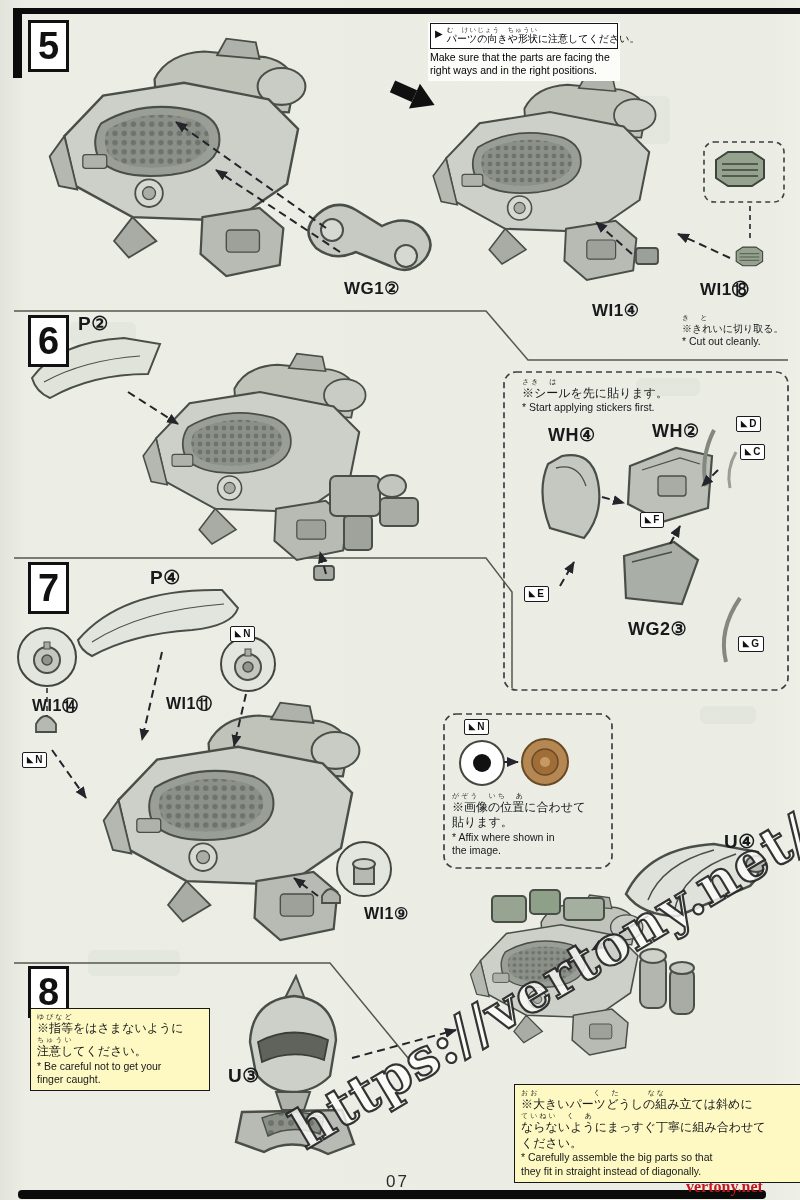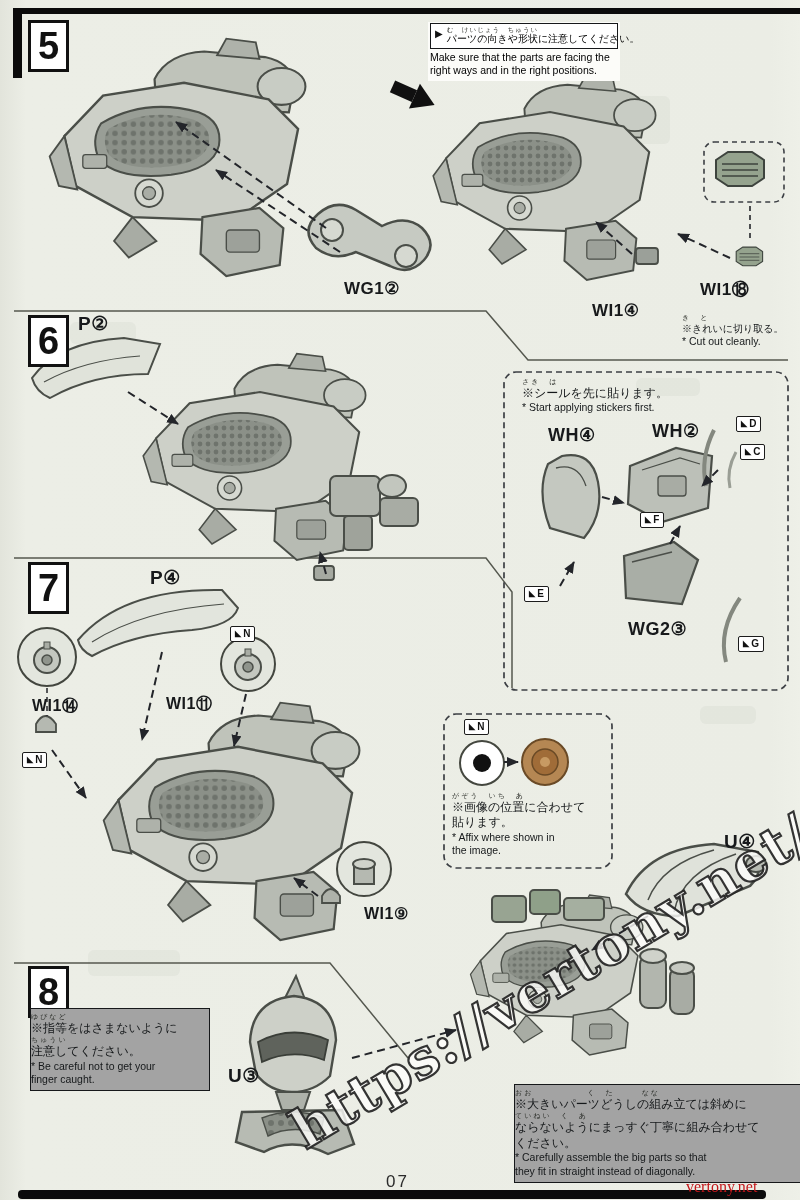--- a/index.html
+++ b/index.html
@@ -12,34 +12,34 @@
   .stepnum{position:absolute;width:41px;height:52px;background:#ffffff;border:3px solid #111;color:#111;
     font-size:38px;font-weight:bold;display:flex;align-items:center;justify-content:center;z-index:5;
     font-family:"Liberation Sans",sans-serif}
   .plabel{position:absolute;font-weight:bold;color:#17191b;font-size:17px;letter-spacing:.5px;white-space:nowrap;z-index:6}
   .fs19{font-size:19px}.fs18{font-size:18px}.fs16{font-size:16px}
   .note{position:absolute;z-index:6;color:#15181a}
   .furi{font-size:7px;line-height:1.1;letter-spacing:2px;color:#2a2d28;white-space:nowrap}
   .jp{font-size:12px;line-height:1.3;white-space:nowrap}
   .en{font-size:10.5px;line-height:1.28;white-space:nowrap}
   .smalljp{font-size:10px}
-  .boxed{background:#a3a3a3;border:1.6px solid #16181a;padding:4px 0}
+  .boxed{background:#fef9c3;border:1.6px solid #16181a;padding:4px 6px}
   .noticewrap{position:absolute;left:428px;top:22px;width:192px;z-index:6;background:#fcfcf9;padding:1px 2px 3px 2px}
   .noticebox{border:1.6px solid #16181a;background:#fff;padding:2px 4px;display:flex;gap:4px;align-items:flex-start}
   .pointer{font-size:10px;line-height:1.6;color:#101010}
   .notice-jp{font-size:10px;white-space:nowrap;line-height:1.25}
   .notice-furi{font-size:6.5px;letter-spacing:1px;line-height:1.1;color:#2a2d28}
   .chip{position:absolute;display:inline-flex;align-items:center;gap:2px;background:#fff;border:1.3px solid #1c1c1c;
     border-radius:2px;height:16px;padding:0 4px;font-size:10px;font-weight:bold;color:#111;z-index:7;line-height:1}
   .chip .flag{font-size:8px;line-height:1;color:#111}
   .wm{position:absolute;left:296px;top:1102px;transform:rotate(-31deg);transform-origin:0 50%;
     font-family:"DejaVu Serif",serif;font-size:54px;font-weight:bold;white-space:nowrap;z-index:40;
     color:rgba(252,252,250,0.82);-webkit-text-stroke:2.2px rgba(35,35,35,0.92);letter-spacing:1px}
   .pagenum{position:absolute;left:386px;top:1172px;font-size:17px;color:#2b2b2b;letter-spacing:2px;z-index:35}
-  .credit{position:absolute;left:686px;top:1178px;font-size:16px;font-weight:normal;color:#c3171b;z-index:45;
+  .credit{position:absolute;left:686px;top:1178px;font-size:16px;font-weight:bold;color:#c3171b;z-index:45;
     font-family:"Liberation Serif",serif}
 </style>
 </head>
 <body>
 
 <div class="paper"></div>
 
 <div class="ghost" style="left:70px;top:322px;width:66px;height:22px"></div>
 <div class="ghost" style="left:560px;top:96px;width:110px;height:48px"></div>
 <div class="ghost" style="left:636px;top:378px;width:64px;height:18px"></div>

